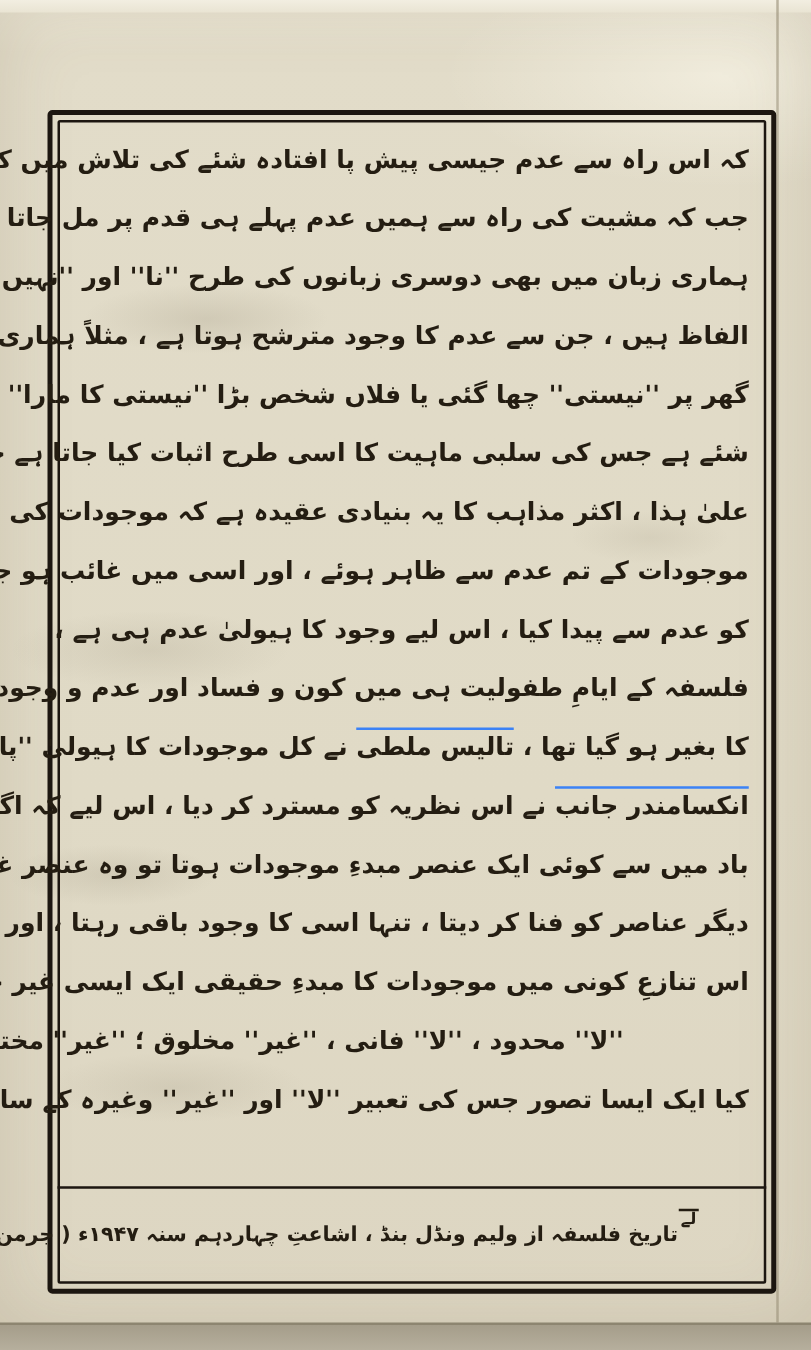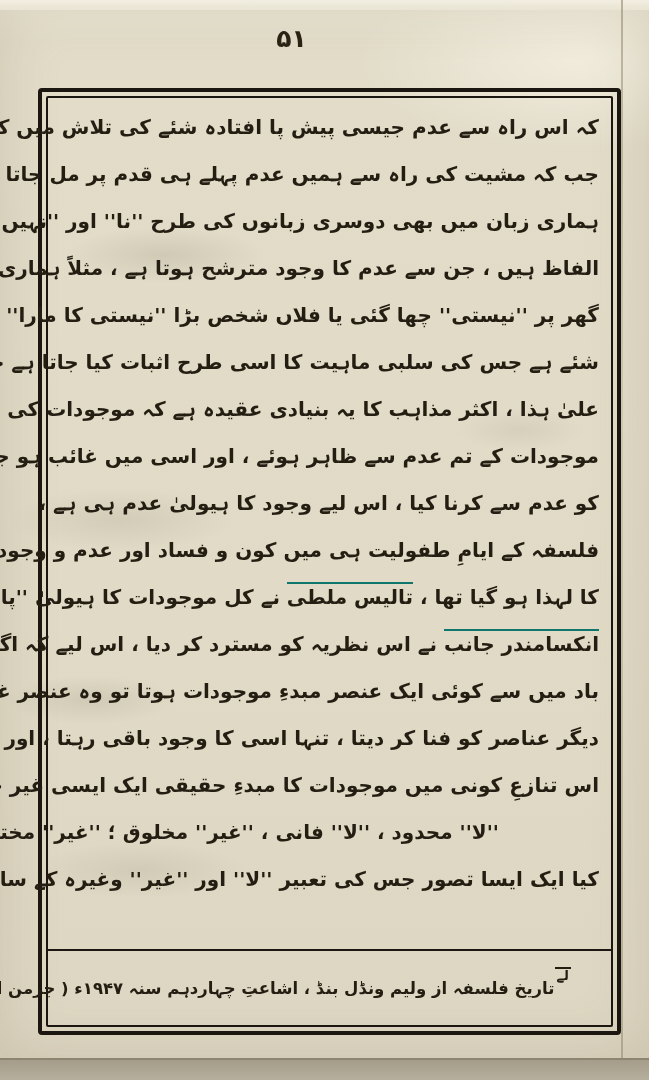--- a/index.html
+++ b/index.html
@@ -50,63 +50,62 @@
     direction:rtl; color:#241d12;
     font-size:20px; font-weight:600;
   }
   .line {
     height:47px; line-height:47px; white-space:nowrap;
     text-align:justify; text-align-last:justify;
   }
   .line.end-right { text-align:right; text-align-last:right; }
   .line.indent-center { text-align:center; text-align-last:center; padding-right:100px; padding-left:110px; }
   .line.end-left { text-align:left; text-align-last:left; padding-left:42px; }
-  .name-mark { border-top:2px solid #0f766e; padding-top:1px; }
+  .name-mark { border-top:2px solid #3b82f6; padding-top:1px; }
   .fn-marker {
     display:inline-block; font-size:13px; font-weight:bold;
     vertical-align:14px; border-top:2px solid #241d12; padding:0 2px;
-    line-height:14px; margin-right:0;
+    line-height:14px; margin-right:12px;
   }
 
   .fn-rule {
     position:absolute; left:-2px; right:-2px; bottom:74px; height:2px; background:#1c1610;
   }
   .footnote {
     position:absolute; left:12px; right:40px; bottom:16px; height:42px;
     direction:rtl; text-align:right; line-height:42px; white-space:nowrap;
     font-size:16.5px; font-weight:600; color:#241d12;
   }
 </style>
 </head>
 <body>
 
 <div class="scan">
   <div class="page"></div>
   <div class="top-strip"></div>
   <div class="page-seam"></div>
   <div class="bottom-strip"></div>
 
-  <div class="page-num">۵۱</div>
 
   <div class="frame">
     <div class="frame-inner">
 
       <div class="text-block" dir="rtl">
         <div class="line">کہ اس راہ سے عدم جیسی پیش پا افتادہ شئے کی تلاش میں کس قدر سرگردانی کرنا پڑی ہے ،</div>
         <div class="line end-right">جب کہ مشیت کی راہ سے ہمیں عدم پہلے ہی قدم پر مل جاتا ہے ۔</div>
         <div class="line">ہماری زبان میں بھی دوسری زبانوں کی طرح ''نا'' اور ''نہیں'' کے علاوہ اور بہت سے</div>
         <div class="line">الفاظ ہیں ، جن سے عدم کا وجود مترشح ہوتا ہے ، مثلاً ہماری زبان کا ایک محاورہ ہے کہ فلاں</div>
         <div class="line">گھر پر ''نیستی'' چھا گئی یا فلاں شخص بڑا ''نیستی کا مارا'' ہے ، گویا ''نیستی'' کوئی ایسی ایجابی اور واقعی</div>
         <div class="line">شئے ہے جس کی سلبی ماہیت کا اسی طرح اثبات کیا جاتا ہے جیسے دیگر موجودات کا ،</div>
         <div class="line">علیٰ ہذا ، اکثر مذاہب کا یہ بنیادی عقیدہ ہے کہ موجودات کی ابتدا اور انتہا عدم ہے ،</div>
         <div class="line">موجودات کے تم عدم سے ظاہر ہوئے ، اور اسی میں غائب ہو جائیں گے ، خالقِ مطلق نے وجود</div>
-        <div class="line end-right">کو عدم سے کرنا کیا ، اس لیے وجود کا ہیولیٰ عدم ہی ہے ،</div>
+        <div class="line end-right">کو عدم سے پیدا کیا ، اس لیے وجود کا ہیولیٰ عدم ہی ہے ،</div>
         <div class="line">فلسفہ کے ایامِ طفولیت ہی میں کون و فساد اور عدم و وجود کی حقیقت پر غور و خوض</div>
         <div class="line">
-          <span>کا لہذا ہو گیا تھا ، </span><span class="name-mark">تالیس ملطی</span><span> نے کل موجودات کا ہیولیٰ ''پانی'' قرار دیا تھا ، اس کے شاگرد</span>
+          <span>کا بغیر ہو گیا تھا ، </span><span class="name-mark">تالیس ملطی</span><span> نے کل موجودات کا ہیولیٰ ''پانی'' قرار دیا تھا ، اس کے شاگرد</span>
         </div>
         <div class="line">
           <span></span><span class="name-mark">انکسامندر جانب</span><span> نے اس نظریہ کو مسترد کر دیا ، اس لیے کہ اگر عناصرِ اربعہ آب و آتش ، خاک و</span>
         </div>
         <div class="line">باد میں سے کوئی ایک عنصر مبدءِ موجودات ہوتا تو وہ عنصر غالب ہونے کی حیثیت سے</div>
         <div class="line">دیگر عناصر کو فنا کر دیتا ، تنہا اسی کا وجود باقی رہتا ، اور پھر موالیدِ ثلاثہ پیدا نہ ہو سکتے ، لہذا</div>
         <div class="line">اس تنازعِ کونی میں موجودات کا مبدءِ حقیقی ایک ایسی غیر جانب دار ہستی ہونا چاہیے جو</div>
         <div class="line indent-center">
           <span>''لا'' محدود ، ''لا'' فانی ، ''غیر'' مخلوق ؛ ''غیر'' مختتم اور ''لا'' زوال ہے ،</span>
         </div>

